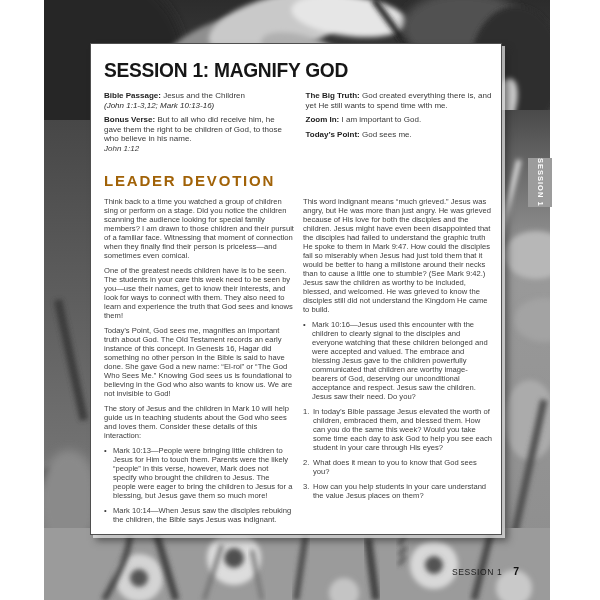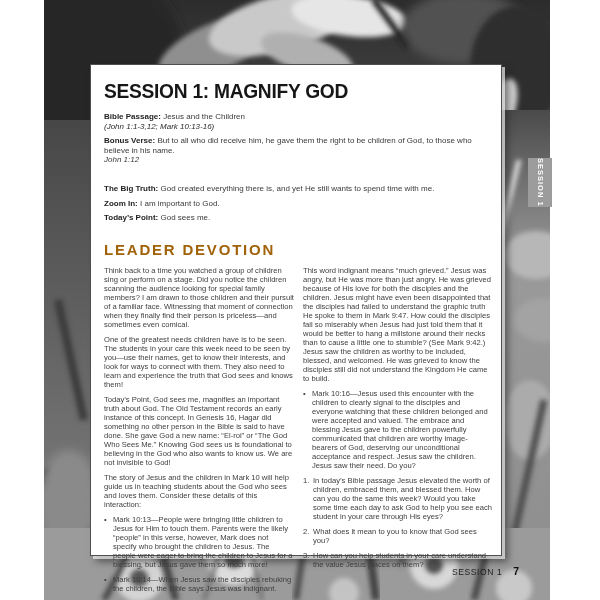--- a/index.html
+++ b/index.html
@@ -2,24 +2,24 @@
 <html><head>
 <meta charset="utf-8">
 <style>
   html,body{margin:0;padding:0;background:#fff;}
   .canvas{position:relative;width:600px;height:600px;background:#fff;overflow:hidden;
           font-family:"Liberation Sans",sans-serif;color:#3d3d3d;}
   .photo{position:absolute;left:44px;top:0;width:506px;height:600px;}
   
   .page{position:absolute;left:90px;top:43px;width:412px;height:492px;background:#ffffff;
         border:1px solid #4f4f4f;box-sizing:border-box;padding:15px 8px 0 13px;
-        box-shadow:3px 3px 0 rgba(250,250,250,.65), 6px 6px 7px rgba(35,35,35,.55);margin-top:21px;}
+        box-shadow:3px 3px 0 rgba(250,250,250,.65), 6px 6px 7px rgba(35,35,35,.55);}
   .title{font-size:20px;font-weight:bold;color:#161616;letter-spacing:-.3px;
          transform:scaleX(.96);transform-origin:left;white-space:nowrap;}
-  .inforow{display:flex;gap:14px;margin-top:9px;font-size:8px;line-height:9.6px;color:#3a3a3a;flex-direction:column;}
+  .inforow{display:flex;gap:14px;margin-top:9px;font-size:8px;line-height:9.6px;color:#3a3a3a;}
   .inforow .icol{flex:1;}
   .inforow p{margin:0 0 5px 0;}
   .inforow b{color:#1e1e1e;}
   .ref{display:block;font-weight:normal;font-style:italic;color:#2a2a2a;}
   .cite{display:block;font-style:italic;}
   .ld-head{margin-top:13px;font-size:15px;font-weight:bold;letter-spacing:1.8px;color:#a16207;}
   .cols{display:flex;gap:9px;margin-top:8px;font-size:7.6px;line-height:9px;text-align:left;}
   .col{flex:1;}
   .col p{margin:0 0 6px 0;}
   .bullet{display:flex;margin:0 0 6px 0;}

